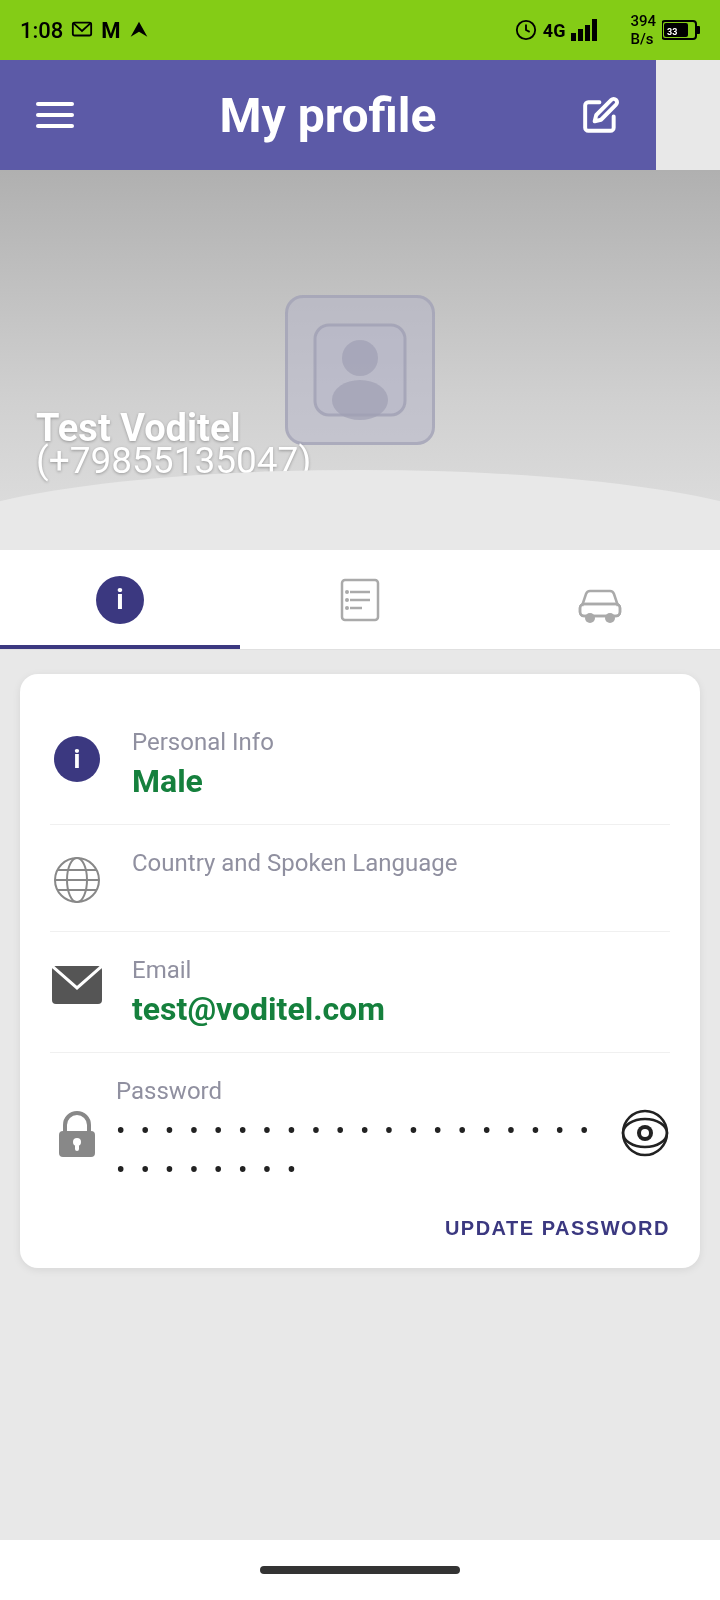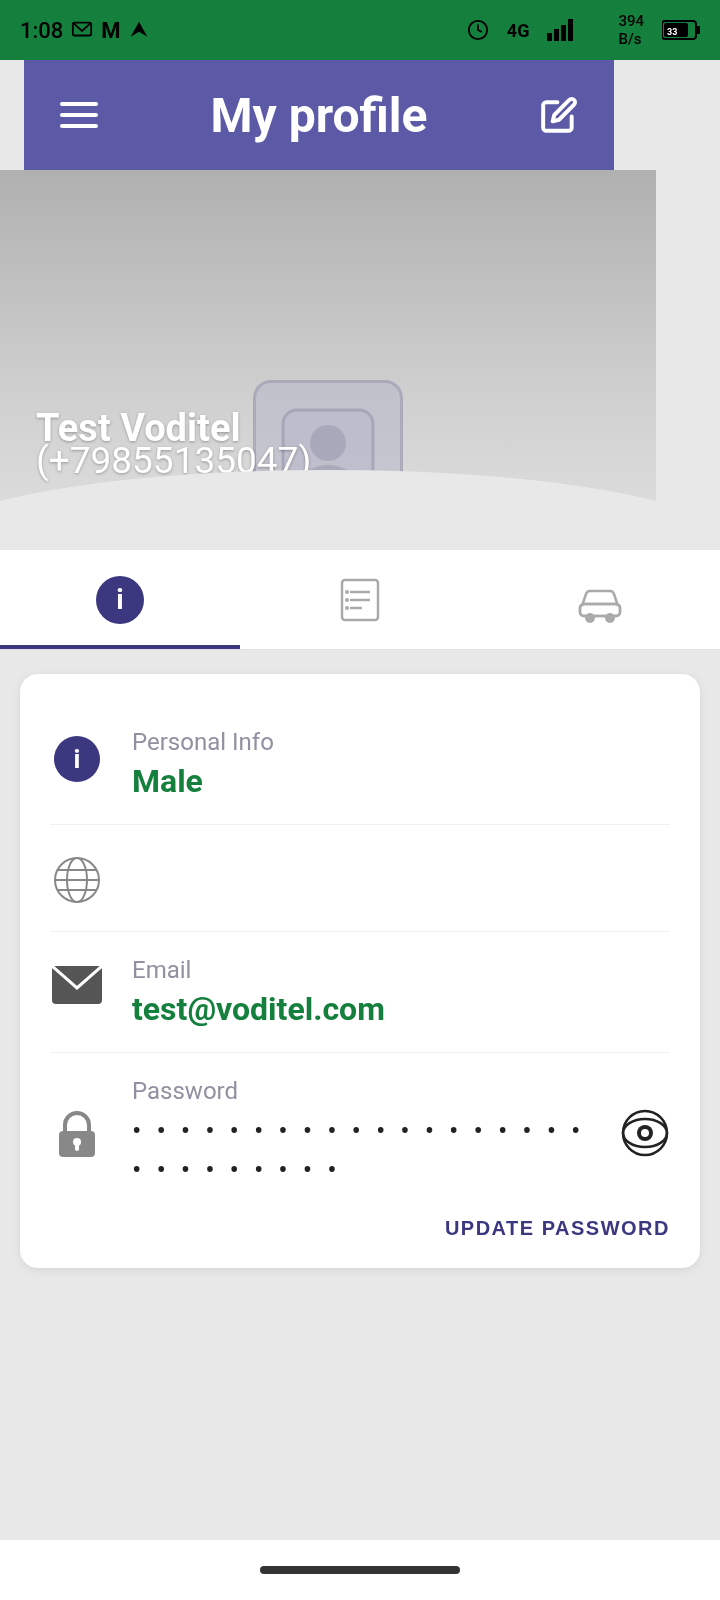--- a/index.html
+++ b/index.html
@@ -10,42 +10,41 @@
       min-height: 1600px;
       font-family: 'Roboto', Arial, sans-serif;
       background: #e8e8e8;
       overflow-x: hidden;
     }
 
     
     .status-bar {
       width: 720px;
       height: 60px;
-      background: #15803d;
+      background: #84cc16;
       display: flex;
       align-items: center;
       justify-content: space-between;
       padding: 0 20px;
       color: #000;
       font-size: 22px;
       font-weight: 500;
     }
     .status-bar-left { display: flex; align-items: center; gap: 8px; }
-    .status-bar-right { display: flex; align-items: center; gap: 18px; font-size: 18px; }
+    .status-bar-right { display: flex; align-items: center; gap: 6px; font-size: 18px; }
 
     
     .app-bar {
-      width: 590px;
+      width: 656px;
       height: 110px;
       background: #5c5aa7;
       display: flex;
       align-items: center;
       justify-content: space-between;
       padding: 0 36px;
-      margin-left: 24px;
     }
     .app-bar-title {
       font-size: 48px;
       font-weight: bold;
       color: #fff;
     }
     .hamburger-icon {
       display: flex;
       flex-direction: column;
       gap: 7px;
@@ -62,28 +61,28 @@
       background: none;
       border: none;
       cursor: pointer;
       display: flex;
       align-items: center;
     }
     .edit-icon-svg { width: 38px; height: 38px; }
 
     
     .profile-header {
-      width: 656px;
+      width: 720px;
       height: 380px;
       background: linear-gradient(180deg, #b0b0b0 0%, #d0d0d0 60%, #e0e0e0 100%);
       position: relative;
       display: flex;
       flex-direction: column;
       align-items: center;
-      justify-content: flex-end;
+      justify-content: center;
       padding-top: 40px;
       overflow: hidden;
     }
     .profile-header::after {
       content: '';
       position: absolute;
       bottom: -60px;
       left: -10%;
       width: 120%;
       height: 140px;
@@ -185,21 +184,21 @@
       margin-bottom: 6px;
     }
     .row-value {
       font-size: 32px;
       color: #15803d;
       font-weight: bold;
     }
     .password-row {
       display: flex;
       align-items: center;
-      gap: 28px;
+      gap: 12px;
       padding: 24px 0 10px;
     }
     .password-content { flex: 1; }
     .password-dots {
       font-size: 28px;
       color: #222;
       letter-spacing: 4px;
       line-height: 1.4;
     }
     .eye-btn {
@@ -367,20 +366,21 @@
       <div class="row-icon">
         <svg width="50" height="50" viewBox="0 0 50 50" fill="none" stroke="#888" stroke-width="2">
           <circle cx="25" cy="25" r="22"></circle>
           <ellipse cx="25" cy="25" rx="10" ry="22"></ellipse>
           <line x1="3" y1="25" x2="47" y2="25"></line>
           <line x1="6" y1="15" x2="44" y2="15"></line>
           <line x1="6" y1="35" x2="44" y2="35"></line>
         </svg>
       </div>
       <div class="row-content">
+        <div class="row-label">Country and Spoken Language</div>
       </div>
     </div>
 
     <div class="info-row">
       <div class="row-icon">
         <svg width="50" height="42" viewBox="0 0 50 42" fill="#555">
           <rect width="50" height="38" rx="4"></rect>
           <polyline points="0,0 25,22 50,0" fill="none" stroke="#fff" stroke-width="3"></polyline>
         </svg>
       </div>

